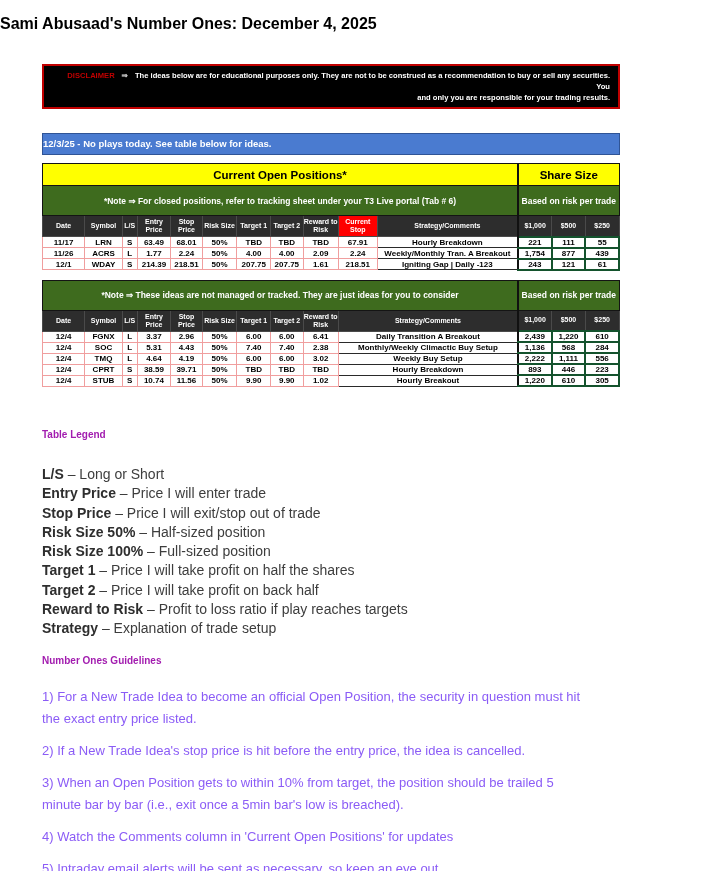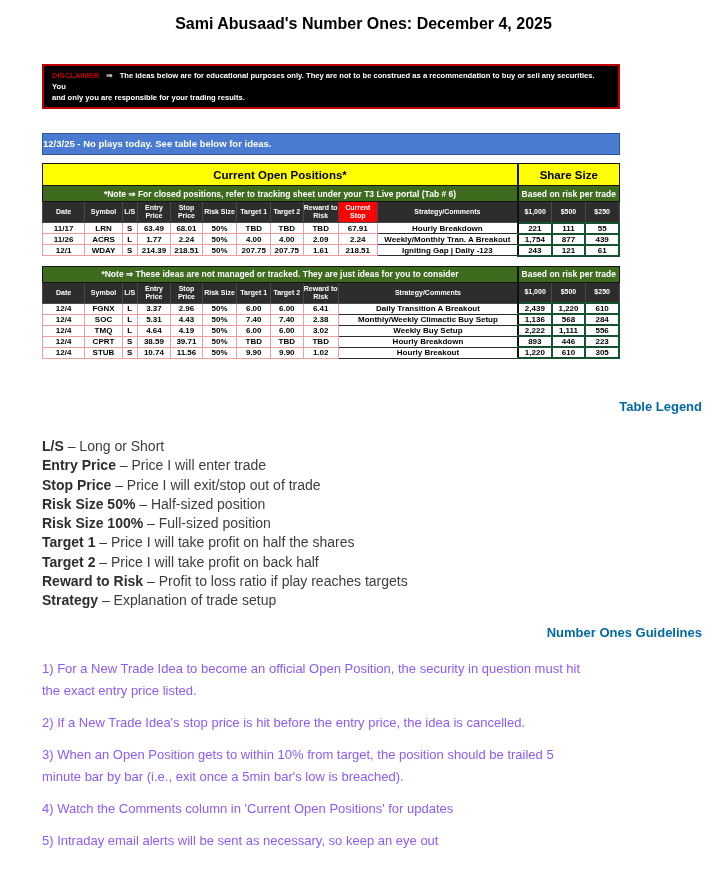--- a/index.html
+++ b/index.html
@@ -13,27 +13,27 @@
     --disclaimer-red:#C00000;
     --pink-border:#F09E9E;
   }
   *{box-sizing:border-box;}
   html,body{margin:0;padding:0;}
   body{
     width:727px;min-height:871px;background:#ffffff;
     font-family:"Liberation Sans",sans-serif;color:#3d3d3d;
   }
   .page-title{
-    margin:14px 0 0;text-align:center;color:#000;
+    margin:14px 0 0;color:#000;
     font-size:16px;font-weight:bold;line-height:19px;
   }
   .disclaimer{
     margin:31px 0 0 42px;width:578px;background:#000;
     border:2px solid var(--disclaimer-red);
-    text-align:left;padding:4px 8px;
+    text-align:right;padding:4px 8px;
     font-size:7.6px;font-weight:bold;line-height:11px;color:#fff;
   }
   .disc-label{color:var(--disclaimer-red);margin-right:7px;}
   .disc-arrow{color:#d8d8d8;margin-right:7px;}
   .disc-text{white-space:pre-line;color:#fff;}
   .day-banner{
     margin:24px 0 0 42px;width:578px;
     background:var(--banner-blue);border:1px solid var(--banner-border);
     color:#fff;font-weight:bold;font-size:9.5px;line-height:20px;
     text-align:left;
@@ -44,41 +44,41 @@
     font-family:"Liberation Sans",sans-serif;color:#000;
   }
   table.trade-table.second{margin-top:9px;}
   table.trade-table th,table.trade-table td{padding:0;overflow:hidden;}
   .title-cell{
     background:var(--header-yellow);color:#000;font-size:11.5px;
     font-weight:bold;text-align:center;height:22px;border:1px solid #141414;
   }
   .note-cell{
     background:var(--note-green);color:#fff;font-size:8.5px;
-    font-weight:bold;text-align:center;height:16px;border:1px solid #141414;
+    font-weight:bold;text-align:center;height:30px;border:1px solid #141414;
   }
   .col-head{
     background:var(--col-head-dark);color:#fff;font-size:7px;line-height:8px;
     font-weight:bold;text-align:center;height:21px;vertical-align:middle;
     border:1px solid #4a4a4a;
   }
   .col-head.red{background:var(--current-stop-red);}
   .share-div{border-left:2px solid #111 !important;}
   table.trade-table td{
     height:9px;font-size:8px;line-height:9px;font-weight:bold;
     text-align:center;vertical-align:middle;background:#fff;
   }
   td.num-cell{border:1px solid var(--pink-border);}
   td.strategy-cell{
     border:1px solid #2a2a2a;text-align:left;padding-left:4px;
   }
   td.share-cell{border:2px solid #14532d;}
   .legend-section{margin:40px 0 0 42px;width:660px;}
   .section-heading{
-    font-size:13px;font-weight:bold;color:#0369a1;margin:0;line-height:16px;text-align:right;
+    font-size:10px;font-weight:bold;color:#a21caf;margin:0;line-height:16px;
   }
   .legend-section .section-heading{margin-bottom:22px;}
   .legend-item{font-size:14px;line-height:19.3px;color:#3d3d3d;}
   .legend-term{font-weight:bold;color:#2e2e2e;}
   .guidelines-section{margin:14px 0 0 42px;width:660px;}
   .guidelines-section .section-heading{margin-bottom:17px;}
   .guideline{
     font-size:13px;line-height:22px;margin:0 0 10px 0;
     white-space:pre-line;color:#8b5cf6;
   }

